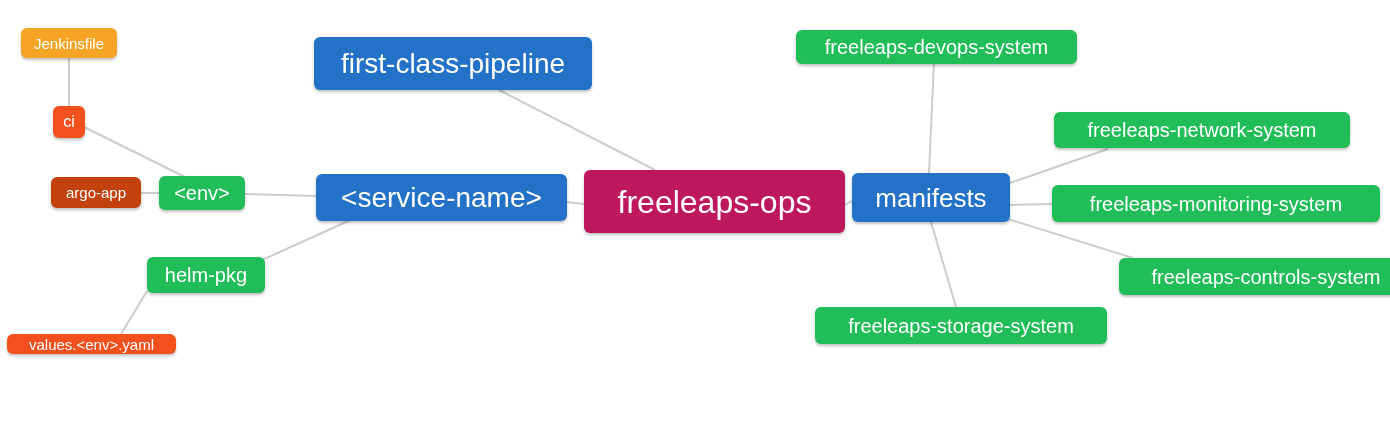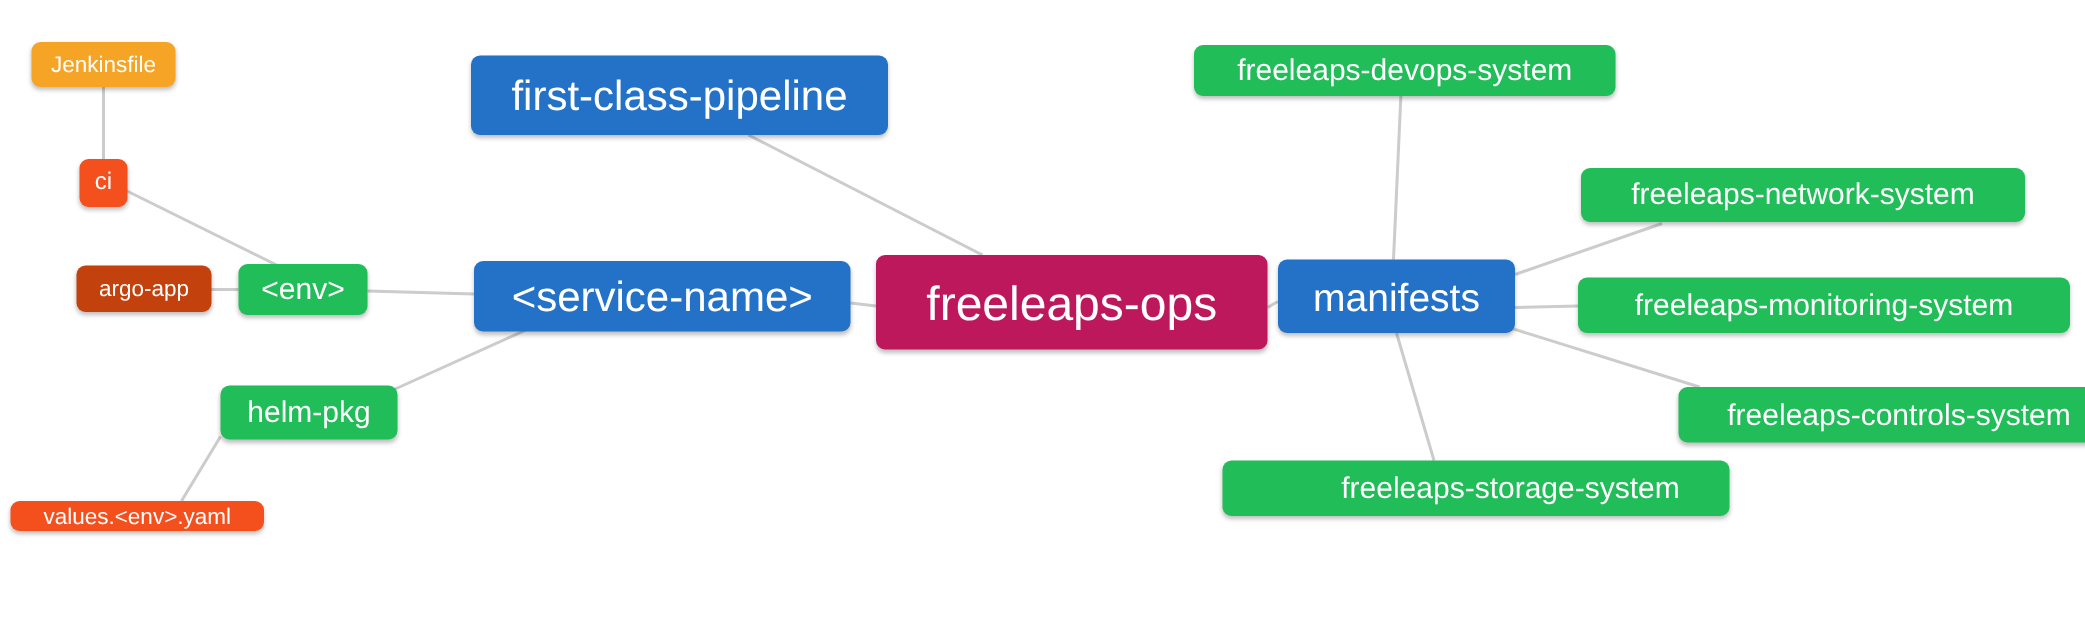--- a/index.html
+++ b/index.html
@@ -81,15 +81,15 @@
   <div class="node" style="left: 852px; top: 173px; width: 158px; height: 49px; font-size: 26px; background-color: rgb(35, 114, 200);">manifests</div>
 
   <div class="node" style="left: 796px; top: 30px; width: 281px; height: 34px; font-size: 20px; background-color: rgb(33, 189, 88);">freeleaps-devops-system</div>
 
   <div class="node" style="left: 1052px; top: 185px; width: 328px; height: 37px; font-size: 20px; background-color: rgb(33, 189, 88);">freeleaps-monitoring-system</div>
 
   <div class="node" style="left: 1054px; top: 112px; width: 296px; height: 36px; font-size: 20px; background-color: rgb(33, 189, 88);">freeleaps-network-system</div>
 
   <div class="node" style="left: 1119px; top: 258px; width: 294px; height: 37px; font-size: 20px; background-color: rgb(33, 189, 88);">freeleaps-controls-system</div>
 
-  <div class="node" style="left: 815px; top: 307px; width: 292px; height: 37px; font-size: 20px; background-color: rgb(33, 189, 88); padding-left: 46px;">freeleaps-storage-system</div>
+  <div class="node" style="left: 815px; top: 307px; width: 292px; height: 37px; font-size: 20px; background-color: rgb(33, 189, 88);">freeleaps-storage-system</div>
 
 </div>
 
 </body></html>

